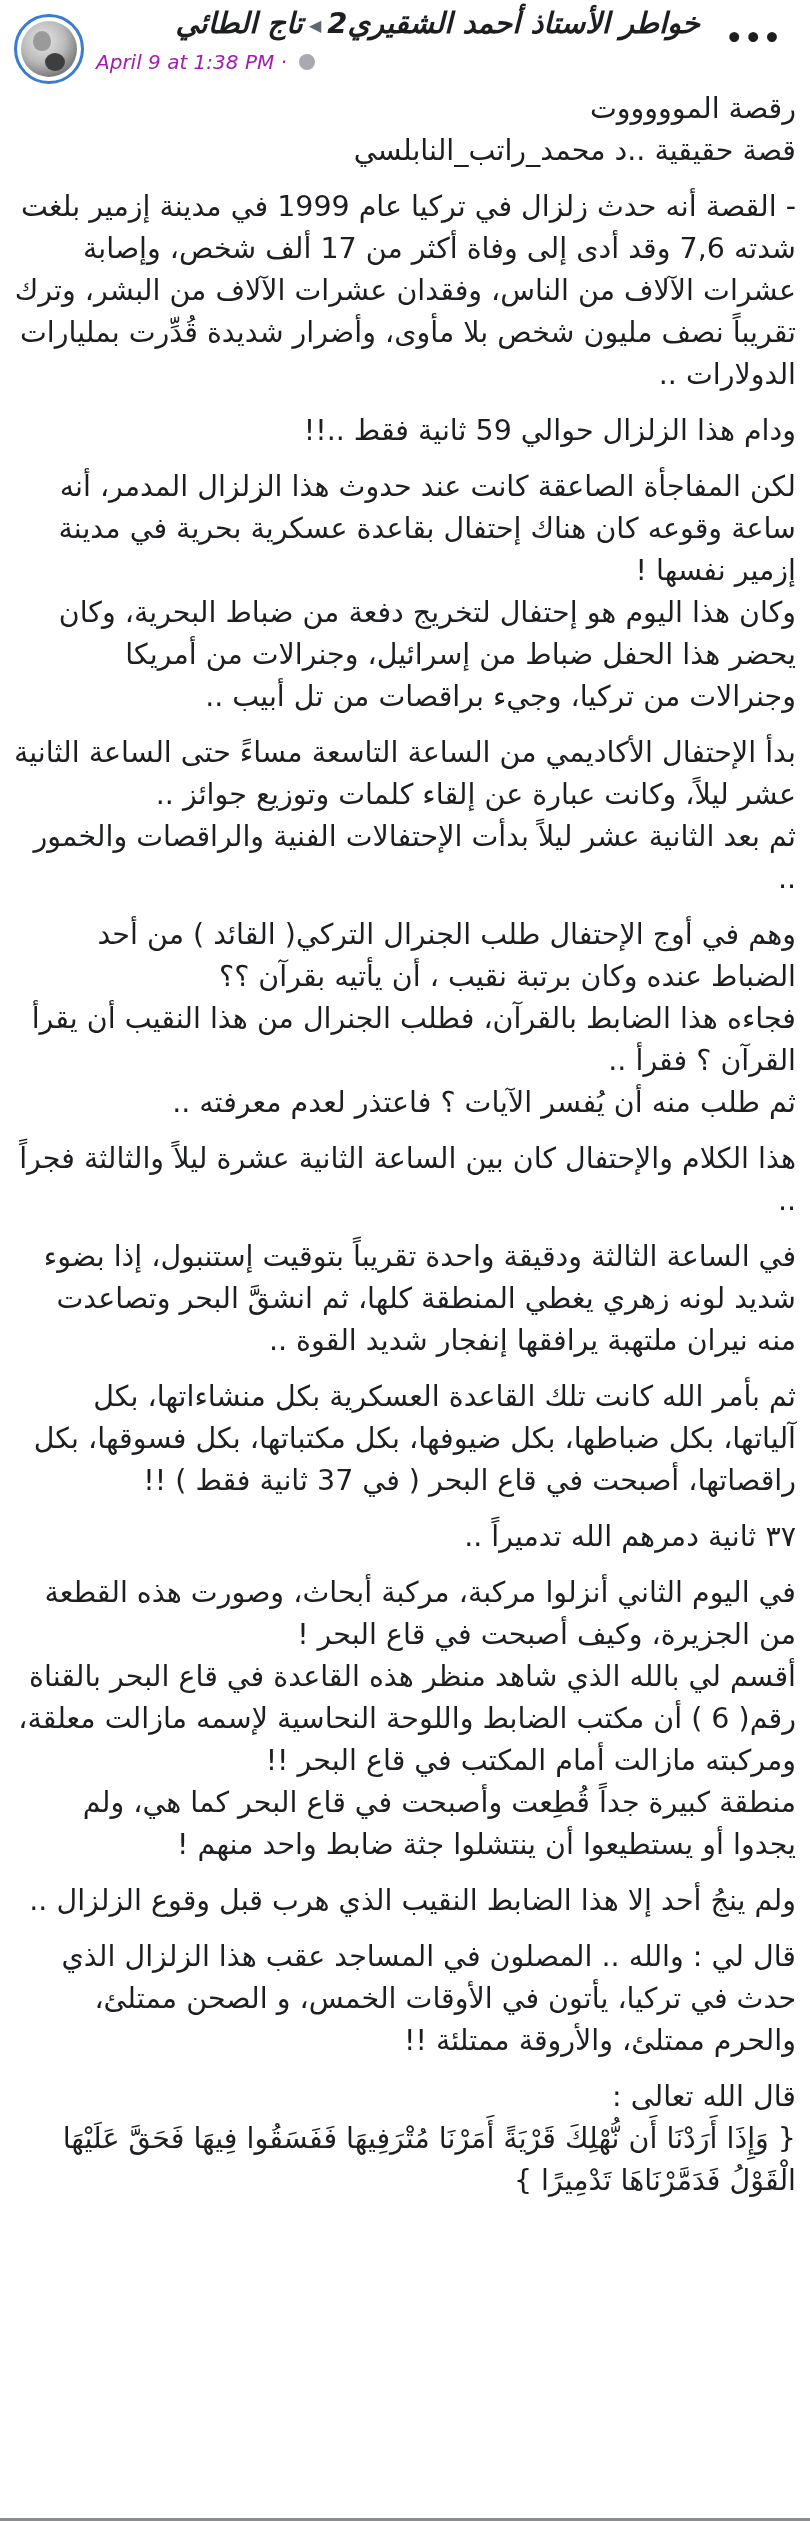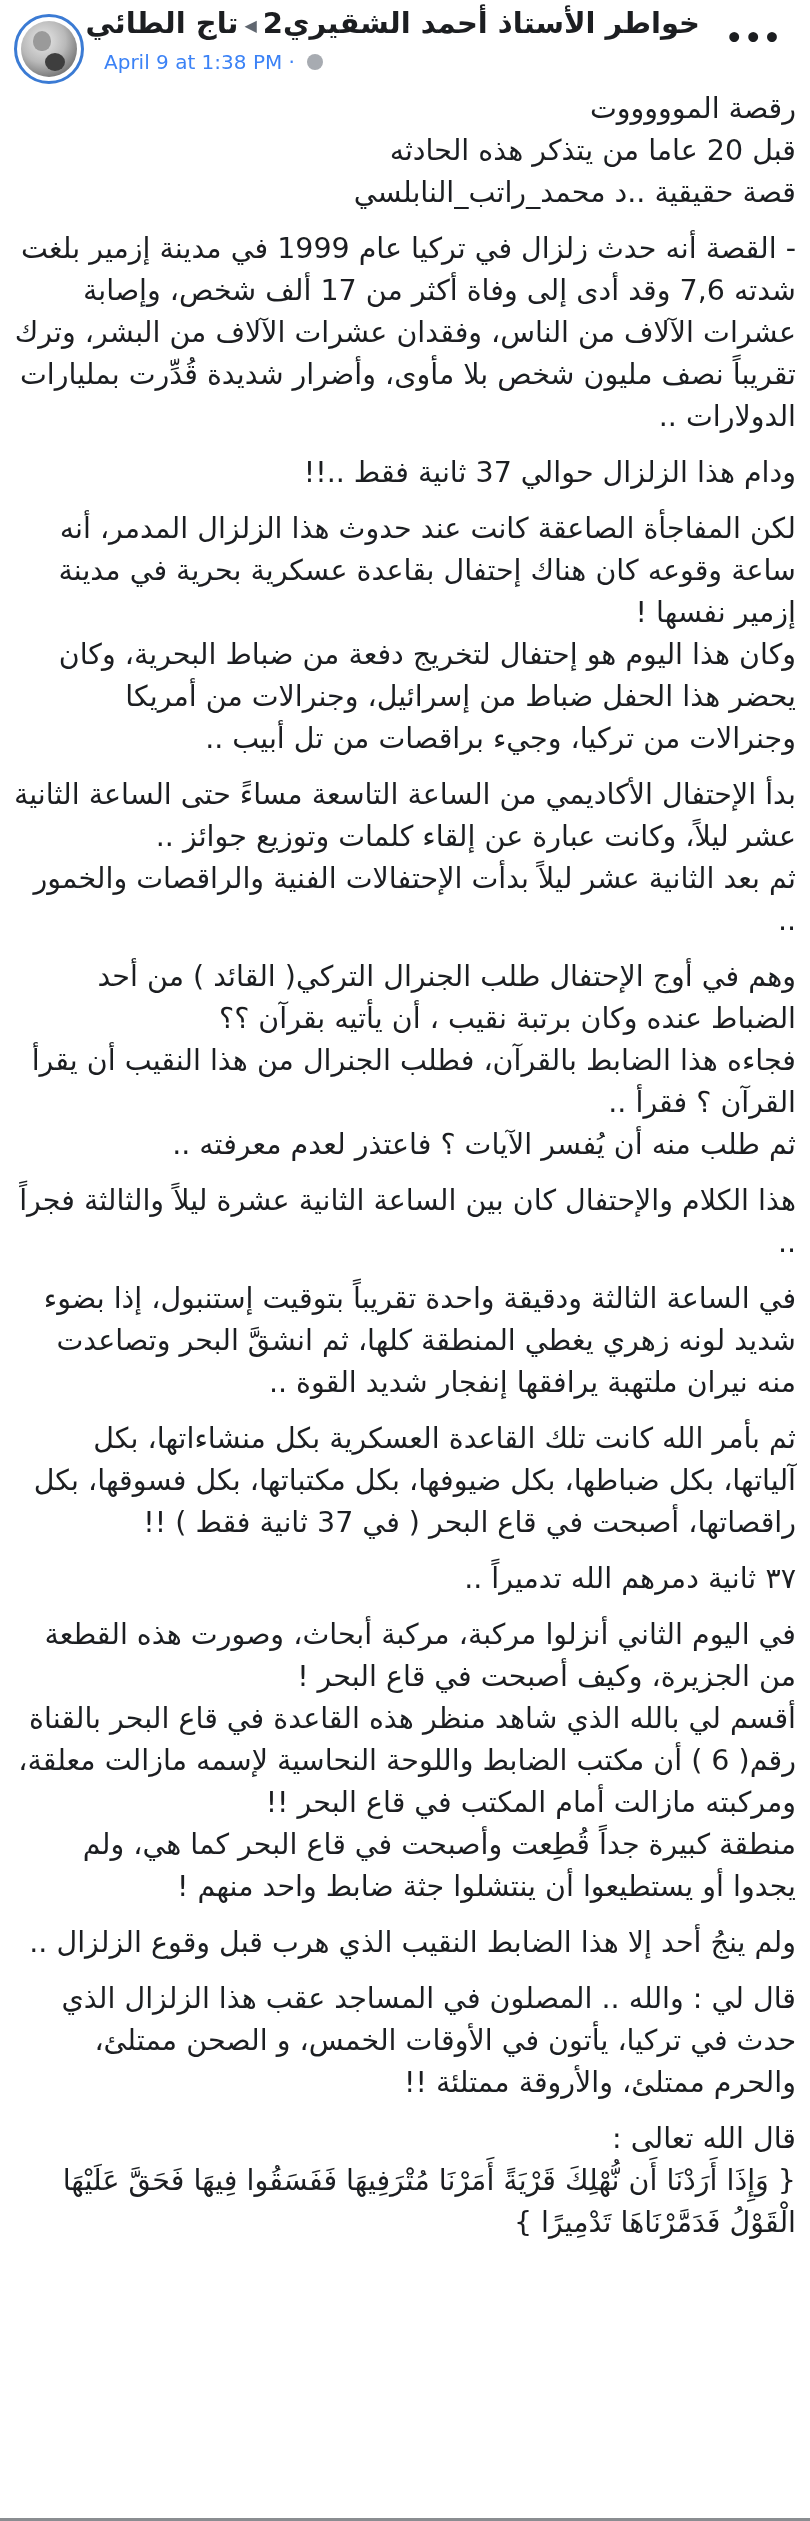--- a/index.html
+++ b/index.html
@@ -1,24 +1,24 @@
 <!DOCTYPE html>
 <html><head>
 <meta charset="utf-8">
 <style>
   html, body { margin: 0; padding: 0; background: #ffffff; }
   body { width: 810px; height: 2521px; overflow: hidden; position: relative; font-family: "DejaVu Sans", sans-serif; color: #1c1e21; }
-  .header { position: relative; height: 86px; }
+  .header { position: relative; height: 86px; font-style: italic; }
   .avatar-ring { position: absolute; left: 14px; top: 14px; width: 70px; height: 70px; border-radius: 50%; border: 3px solid #3b7bd4; box-sizing: border-box; display: flex; align-items: center; justify-content: center; background: #fff; }
   .avatar { width: 56px; height: 56px; border-radius: 50%; background: radial-gradient(circle at 40% 35%, #e8e8e8 0%, #b9b9b9 45%, #7a7a7a 75%, #4a4a4a 100%); position: relative; overflow: hidden; }
   .avatar::before { content: ""; position: absolute; left: 12px; top: 10px; width: 18px; height: 20px; border-radius: 50% 50% 45% 45%; background: #9a9a9a; }
   .avatar::after { content: ""; position: absolute; left: 24px; top: 32px; width: 20px; height: 18px; border-radius: 50%; background: #3e3e3e; }
   .title-line { position: absolute; right: 110px; top: 6px; direction: rtl; font-size: 29px; font-weight: bold; white-space: nowrap; }
   .title-line .arrow { display: inline-block; font-size: 16px; color: #606770; margin: 0 6px; vertical-align: middle; }
-  .meta { position: absolute; left: 96px; top: 50px; font-size: 20px; color: #3b82f6; white-space: nowrap; direction: ltr; margin-left: 8px; }
+  .meta { position: absolute; left: 96px; top: 50px; font-size: 20px; color: #a21caf; white-space: nowrap; direction: ltr; }
   .globe { display: inline-block; width: 16px; height: 16px; border-radius: 50%; background: #a7abb1; vertical-align: -1px; margin-left: 6px; }
   .more { position: absolute; right: 28px; top: 22px; font-size: 28px; color: #1c1e21; letter-spacing: 1px; font-weight: bold; cursor: pointer; }
   .body { position: absolute; left: 14px; right: 14px; top: 88px; direction: rtl; text-align: right; font-family: "DejaVu Sans", sans-serif; font-size: 28.5px; line-height: 42px; }
   .body p { margin: 0 0 14px 0; white-space: pre-line; text-align: right; }
   .body p.tight { margin-bottom: 0; }
   .bottom-rule { position: absolute; left: 0; right: 0; bottom: 0; height: 3px; background: #8a8d91; }
 </style>
 </head>
 <body>
 
@@ -32,24 +32,23 @@
   <div class="meta">
     <span>April 9 at 1:38 PM</span>
     <span>·</span>
     <span class="globe"></span>
   </div>
   <div class="more">•••</div>
 </div>
 
 <div class="body">
   <p class="tight">رقصة الموووووت</p>
-  <p class="tight">قبل 20 عاما من يتذكر هذه الحادثه</p>
   <p>قصة حقيقية ..د محمد_راتب_النابلسي</p>
   <p>- القصة أنه حدث زلزال في تركيا عام 1999 في مدينة إزمير بلغت شدته 7,6 وقد أدى إلى وفاة أكثر من 17 ألف شخص، وإصابة عشرات الآلاف من الناس، وفقدان عشرات الآلاف من البشر، وترك تقريباً نصف مليون شخص بلا مأوى، وأضرار شديدة قُدِّرت بمليارات الدولارات ..</p>
-  <p>ودام هذا الزلزال حوالي 37 ثانية فقط ..!!</p>
+  <p>ودام هذا الزلزال حوالي 59 ثانية فقط ..!!</p>
   <p>لكن المفاجأة الصاعقة كانت عند حدوث هذا الزلزال المدمر، أنه ساعة وقوعه كان هناك إحتفال بقاعدة عسكرية بحرية في مدينة إزمير نفسها !
 وكان هذا اليوم هو إحتفال لتخريج دفعة من ضباط البحرية، وكان يحضر هذا الحفل ضباط من إسرائيل، وجنرالات من أمريكا وجنرالات من تركيا، وجيء براقصات من تل أبيب ..</p>
   <p>بدأ الإحتفال الأكاديمي من الساعة التاسعة مساءً حتى الساعة الثانية عشر ليلاً، وكانت عبارة عن إلقاء كلمات وتوزيع جوائز ..
 ثم بعد الثانية عشر ليلاً بدأت الإحتفالات الفنية والراقصات والخمور ..</p>
   <p>وهم في أوج الإحتفال طلب الجنرال التركي( القائد ) من أحد الضباط عنده وكان برتبة نقيب ، أن يأتيه بقرآن ؟؟
 فجاءه هذا الضابط بالقرآن، فطلب الجنرال من هذا النقيب أن يقرأ القرآن ؟ فقرأ ..
 ثم طلب منه أن يُفسر الآيات ؟ فاعتذر لعدم معرفته ..</p>
   <p>هذا الكلام والإحتفال كان بين الساعة الثانية عشرة ليلاً والثالثة فجراً ..</p>
   <p>في الساعة الثالثة ودقيقة واحدة تقريباً بتوقيت إستنبول، إذا بضوء شديد لونه زهري يغطي المنطقة كلها، ثم انشقَّ البحر وتصاعدت منه نيران ملتهبة يرافقها إنفجار شديد القوة ..</p>
   <p>ثم بأمر الله كانت تلك القاعدة العسكرية بكل منشاءاتها، بكل آلياتها، بكل ضباطها، بكل ضيوفها، بكل مكتباتها، بكل فسوقها، بكل راقصاتها، أصبحت في قاع البحر ( في 37 ثانية فقط ) !!</p>

